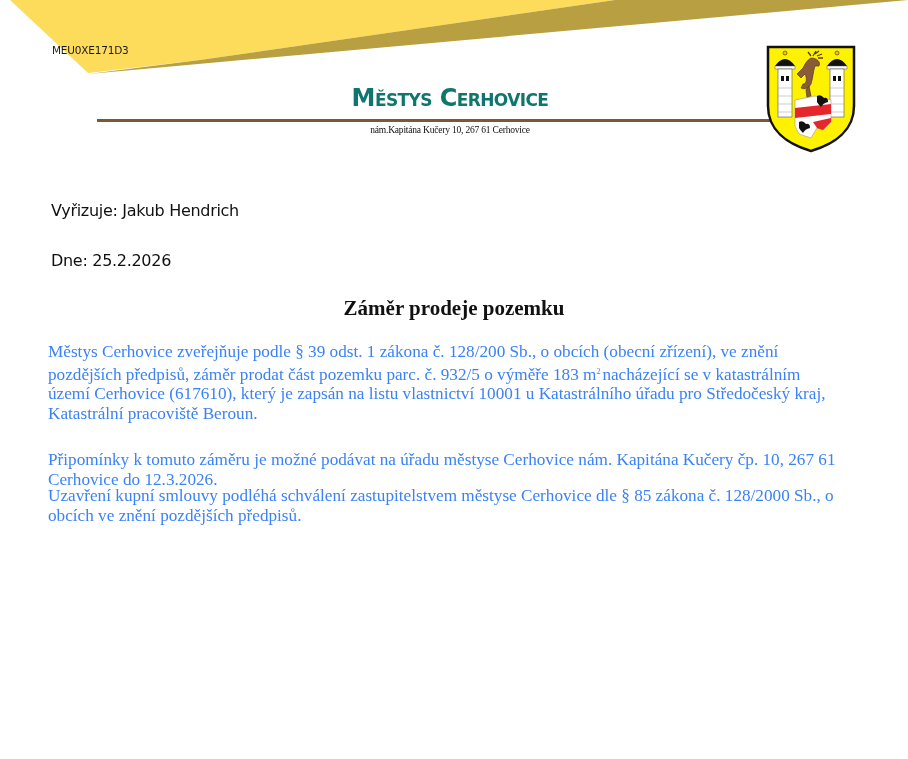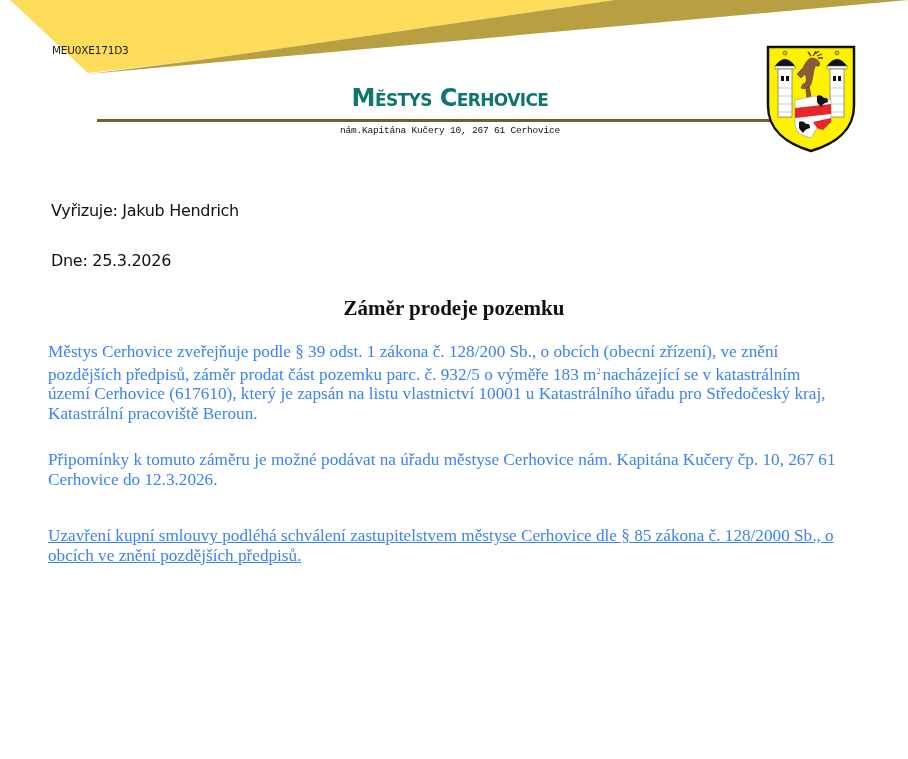--- a/index.html
+++ b/index.html
@@ -1,31 +1,31 @@
 <!DOCTYPE html>
 <html><head>
 <meta charset="utf-8">
 <style>
   html, body { margin: 0; padding: 0; background: #ffffff; }
   body { width: 908px; height: 759px; position: relative; overflow: hidden; font-family: "DejaVu Sans", sans-serif; color: #111; }
   .banner { position: absolute; left: 0; top: 0; width: 908px; height: 80px; }
   .doc-id { position: absolute; left: 52px; top: 44px; font-family: "DejaVu Sans", sans-serif; font-size: 10.5px; color: #1a1a1a; letter-spacing: -0.2px; }
   .org-title { position: absolute; left: 300px; width: 300px; top: 84px; text-align: center; font-family: "DejaVu Sans", sans-serif; font-weight: bold; font-variant: small-caps; font-size: 24px; letter-spacing: -0.6px; color: #0f766e; }
   .rule { position: absolute; left: 97px; top: 119px; width: 680px; height: 3px; background: #7a5a36; }
-  .address { position: absolute; left: 300px; width: 300px; top: 125px; text-align: center; font-family: Liberation Mono, monospace; font-size: 9.5px; color: #111; letter-spacing: -0.2px; }
+  .address { position: absolute; left: 300px; width: 300px; top: 125px; text-align: center; font-family: Liberation Serif, serif; font-size: 9.5px; color: #111; letter-spacing: -0.2px; }
   .crest { position: absolute; left: 765px; top: 44px; width: 92px; height: 110px; }
   .meta-line { position: absolute; left: 51px; font-family: "DejaVu Sans", sans-serif; font-size: 16px; color: #111; letter-spacing: -0.3px; }
   .meta-handler { top: 201px; }
   .meta-date { top: 251px; }
   .doc-title { position: absolute; left: 0; width: 908px; top: 296px; text-align: center; font-family: "Liberation Serif", "DejaVu Serif", serif; font-weight: bold; font-size: 21px; color: #111; }
   .body { position: absolute; left: 48px; width: 812px; font-family: "Liberation Serif", "DejaVu Serif", serif; font-size: 17.2px; line-height: 19.6px; color: #3b82f6; }
   .body .ln { display: block; white-space: nowrap; }
   .p1 { top: 342px; }
   .p2 { top: 443px; margin-top: 7px; }
-  .p3 { top: 526px; text-decoration: underline; }
+  .p3 { top: 486px; }
   sup.m2 { font-size: 8px; vertical-align: 6px; margin-right: 2px; }
 </style>
 </head>
 <body>
 
 <svg class="banner" viewBox="0 0 908 80" width="908" height="80">
   <polygon points="10,0 615,0 200,60 88,73" fill="#fcdc5a"></polygon>
   <polygon points="615,0 908,0 88,74 200,60" fill="#b89f42"></polygon>
 </svg>
 
@@ -73,21 +73,21 @@
   <g>
     <path d="M30,56 L50,52 L66,56 L66,78 L58,86 L52,84 L46,94 L34,90 L30,82 Z" fill="#fff" stroke="#999" stroke-width="0.6"></path>
     <path d="M30,64 L66,60 L66,70 L30,74 Z" fill="#e5262a"></path>
     <path d="M48,78 L66,74 L66,78 L58,86 L52,84 Z" fill="#e5262a"></path>
     <path d="M52,52 q4,-2 7,2 q4,-1 4,4 q-5,1 -7,5 q-3,-3 -4,-5 Z" fill="#111"></path>
     <path d="M34,78 q4,-2 7,2 q4,-1 4,4 q-5,1 -7,5 q-3,-3 -4,-5 Z" fill="#111"></path>
   </g>
 </svg>
 
 <div class="meta-line meta-handler">Vyřizuje: Jakub Hendrich</div>
-<div class="meta-line meta-date">Dne: 25.3.2026</div>
+<div class="meta-line meta-date">Dne: 25.2.2026</div>
 
 <div class="doc-title">Záměr prodeje pozemku</div>
 
 <div class="body p1">
   <span class="ln">Městys Cerhovice zveřejňuje podle § 39 odst. 1 zákona č. 128/200 Sb., o obcích (obecní zřízení), ve znění</span>
   <span class="ln"><span>pozdějších předpisů, záměr prodat část pozemku parc. č. 932/5 o výměře 183 m</span><sup class="m2">2</sup><span>nacházející se v katastrálním</span></span>
   <span class="ln">území Cerhovice (617610), který je zapsán na listu vlastnictví 10001 u Katastrálního úřadu pro Středočeský kraj,</span>
   <span class="ln">Katastrální pracoviště Beroun.</span>
 </div>
 

